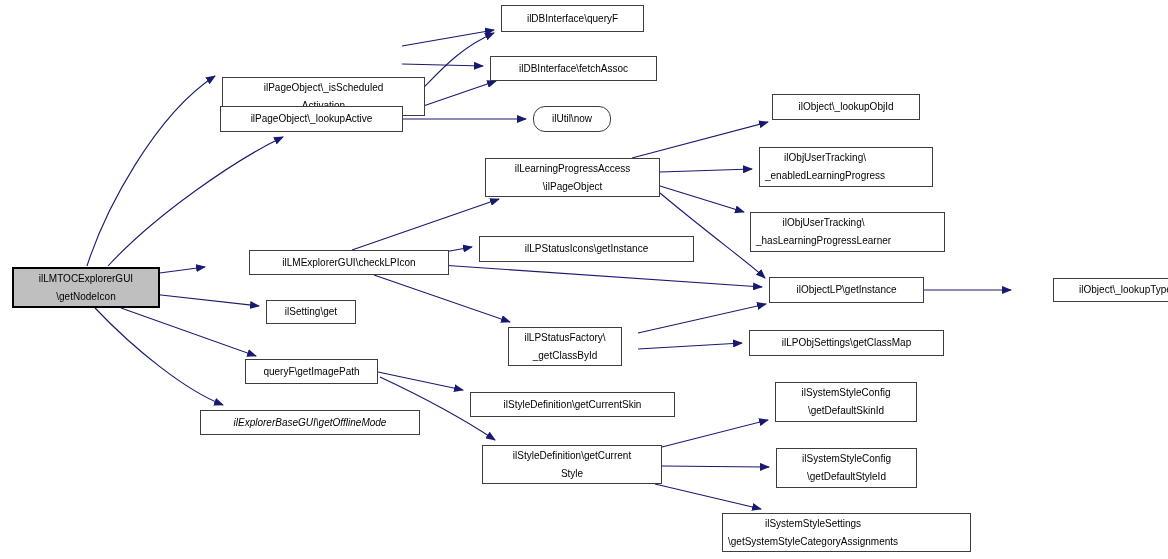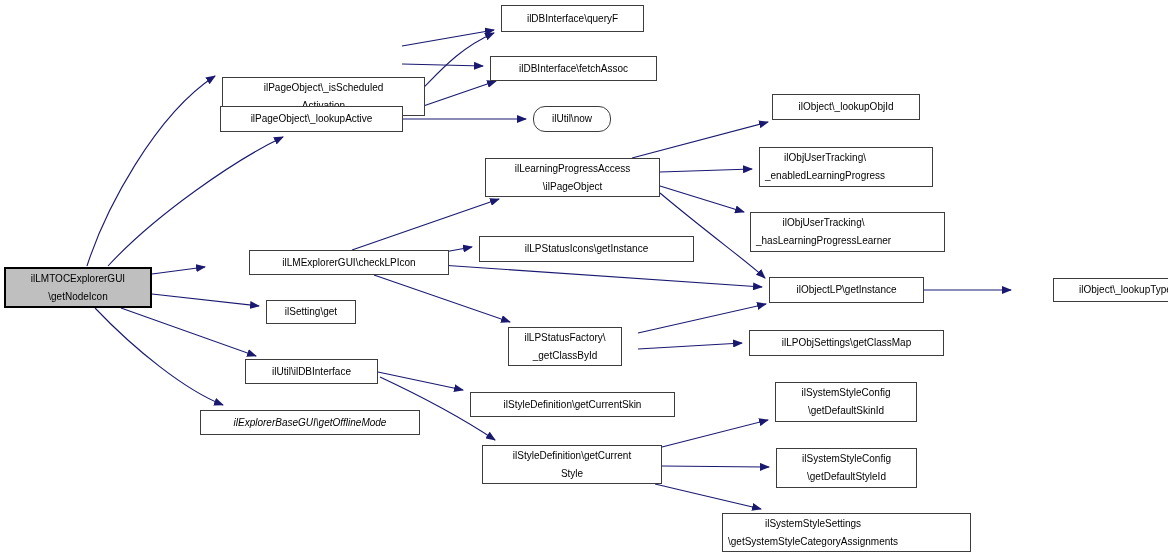--- a/index.html
+++ b/index.html
@@ -27,20 +27,21 @@
     cursor:pointer;
   }
   .node.left{
     justify-content:flex-start;
     text-align:center;
     padding-left:5px;
   }
   .node.highlight{
     background:#bfbfbf;
     border:2px solid #000000;
+    margin-left:8px;
   }
   path.edge{fill:none;stroke:#191970;stroke-width:1.1px;}
 </style>
 </head>
 <body>
 
 <div id="canvas">
 
   <svg id="edges" width="1168" height="559" viewBox="0 0 1168 559">
     <defs>
@@ -88,21 +89,21 @@
   <div class="node" style="left:772px; top:94px;  width:148px; height:26px;">ilObject\_lookupObjId</div>
   <div class="node left" style="left:759px; top:147px; width:174px; height:40px;">ilObjUserTracking\
 _enabledLearningProgress</div>
   <div class="node left" style="left:750px; top:212px; width:195px; height:40px;">ilObjUserTracking\
 _hasLearningProgressLearner</div>
   <div class="node" style="left:485px; top:158px; width:175px; height:39px;">ilLearningProgressAccess
 \ilPageObject</div>
   <div class="node" style="left:479px; top:236px; width:215px; height:26px;">ilLPStatusIcons\getInstance</div>
   <div class="node" style="left:212px; top:250px; width:200px; height:25px;margin-left:37px;">ilLMExplorerGUI\checkLPIcon</div>
   <div class="node" style="left:266px; top:300px; width:90px;  height:24px;">ilSetting\get</div>
-  <div class="node" style="left:245px; top:359px; width:133px; height:25px;">ilUtil\ilDBInterface</div>
+  <div class="node" style="left:245px; top:359px; width:133px; height:25px;">queryF\getImagePath</div>
   <div class="node" style="left:769px; top:277px; width:155px; height:26px;">ilObjectLP\getInstance</div>
   <div class="node" style="left:1053px;top:278px; width:145px; height:24px;">ilObject\_lookupType</div>
   <div class="node" style="left:749px; top:330px; width:195px; height:26px;">ilLPObjSettings\getClassMap</div>
   <div class="node" style="left:508px; top:327px; width:114px; height:39px;">ilLPStatusFactory\
 _getClassById</div>
   <div class="node" style="left:470px; top:392px; width:205px; height:25px;">ilStyleDefinition\getCurrentSkin</div>
   <div class="node" style="left:200px; top:410px; width:220px; height:25px;font-style:italic;">ilExplorerBaseGUI\getOfflineMode</div>
   <div class="node" style="left:482px; top:445px; width:180px; height:39px;">ilStyleDefinition\getCurrent
 Style</div>
   <div class="node" style="left:775px; top:382px; width:142px; height:40px;">ilSystemStyleConfig

